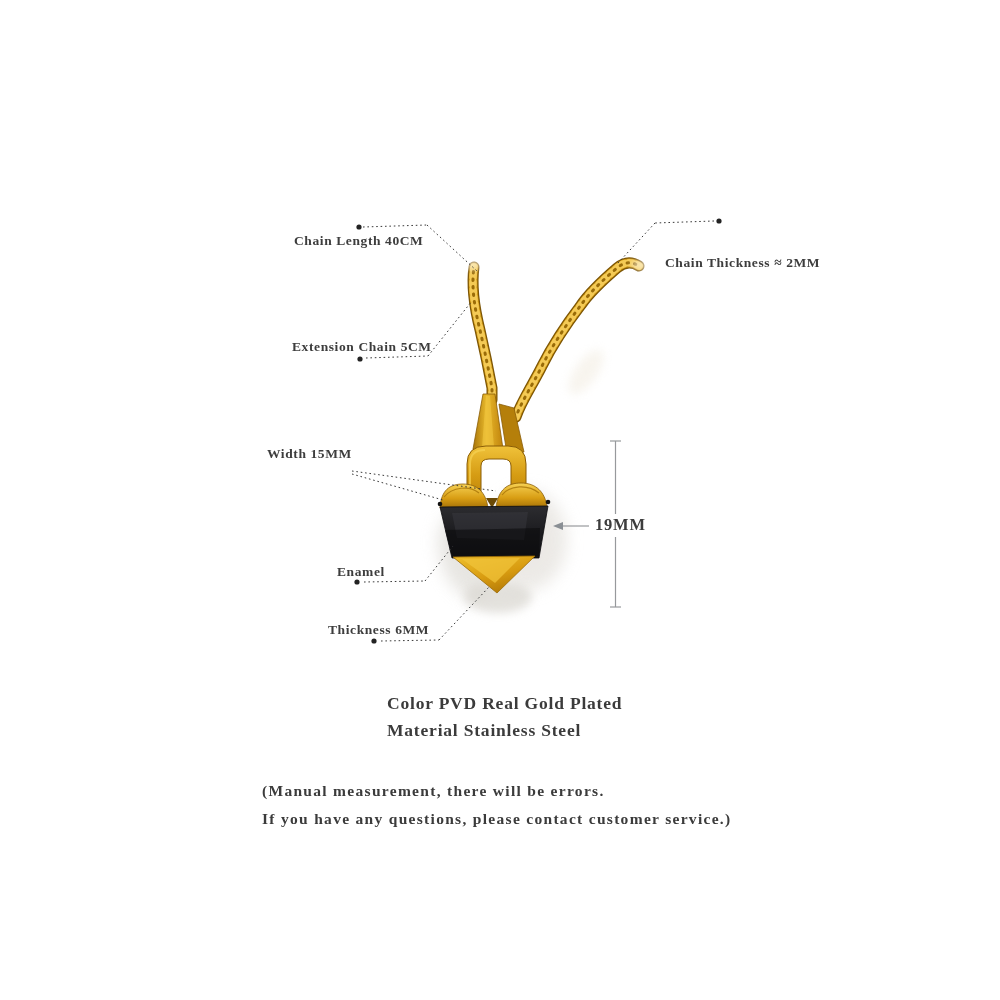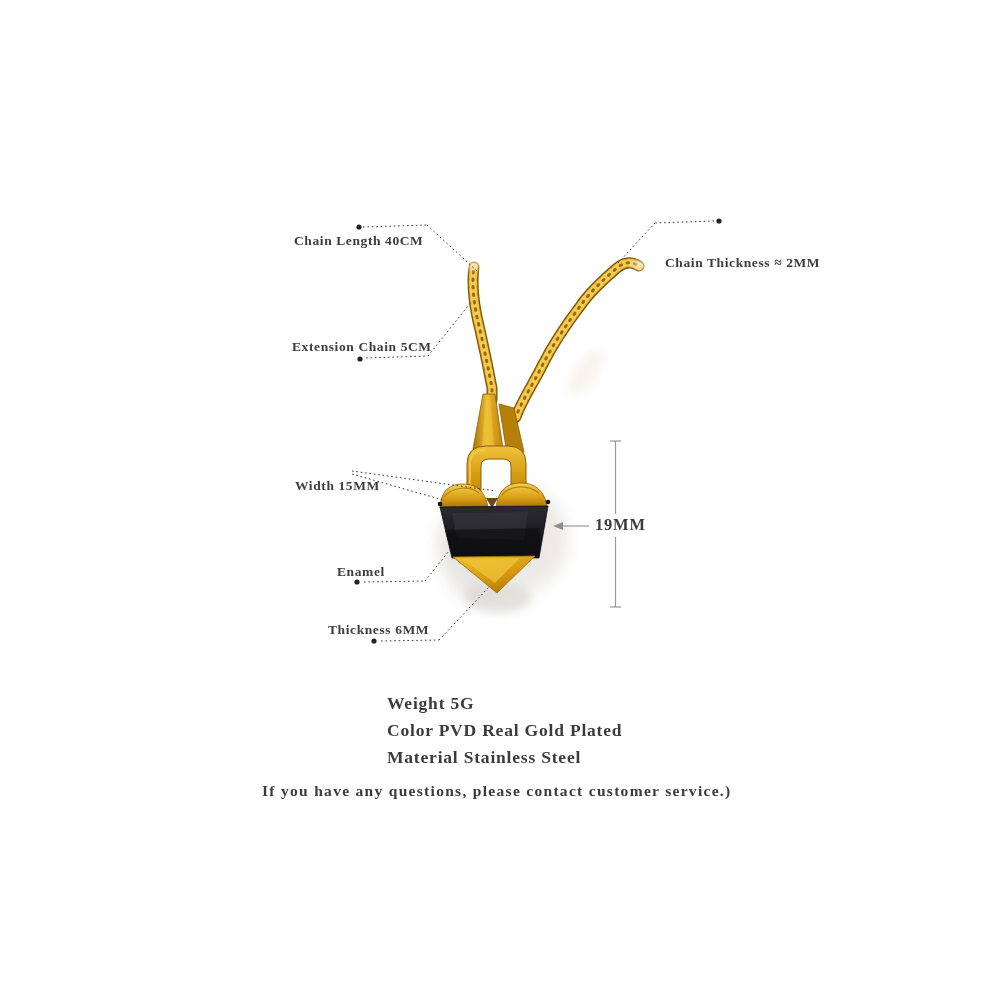--- a/index.html
+++ b/index.html
@@ -203,31 +203,31 @@
       <polygon points="553,526 563,522 563,530" fill="#8a8f94" stroke="none"></polygon>
     </g>
   </svg>
 
   <div class="label" style="left:294px; top:233px;">Chain Length 40CM</div>
 
   <div class="label" style="left:665px; top:227px;margin-top:28px;">Chain Thickness ≈ 2MM</div>
 
   <div class="label" style="left:292px; top:339px;">Extension Chain 5CM</div>
 
-  <div class="label" style="left:267px; top:478px;margin-left:28px;">Width 15MM</div>
+  <div class="label" style="left:267px; top:446px;">Width 15MM</div>
 
   <div class="measure-label" style="left:593px; top:515px;">19MM</div>
 
   <div class="label" style="left:337px; top:564px;">Enamel</div>
 
   <div class="label" style="left:328px; top:622px;">Thickness 6MM</div>
 
   <div class="specs">
-    <div>Weight 5G</div>
     <div>Color PVD Real Gold Plated</div>
     <div>Material Stainless Steel</div>
   </div>
 
   <div class="disclaimer">
+    <div>(Manual measurement, there will be errors.</div>
     <div>If you have any questions, please contact customer service.)</div>
   </div>
 
 </div>
 
 </body></html>

